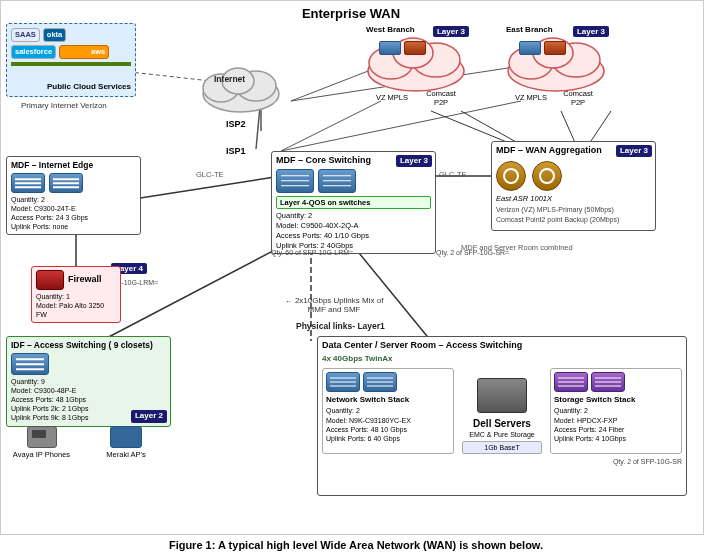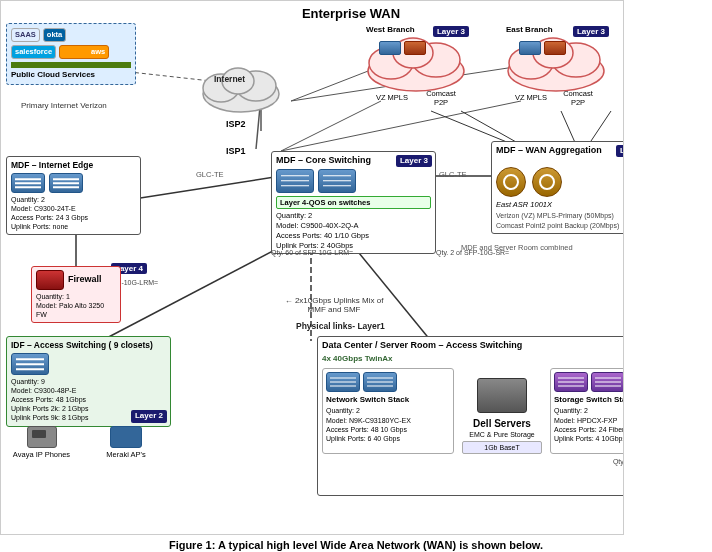--- a/index.html
+++ b/index.html
@@ -5,21 +5,21 @@
     * { box-sizing: border-box; margin: 0; padding: 0; }
     body {
       background: #fff;
       font-family: Arial, sans-serif;
       font-size: 10px;
       width: 712px;
       min-height: 552px;
       overflow: hidden;
     }
     .diagram-container {
-      width: 624px;
+      width: 704px;
       height: 535px;
       position: relative;
       border: 1px solid #ccc;
       background: #fff;
       overflow: hidden;
     }
     .caption {
       text-align: center;
       font-size: 11px;
       padding: 4px 0;
@@ -147,21 +147,21 @@
 
   <div class="box box-blue dashed-border" style="left:5px; top:22px; width:130px; padding:4px;">
     <div style="display:flex; gap:3px; flex-wrap:wrap; margin-bottom:3px;">
       <div class="saas-box">SAAS</div>
       <div class="okta-box">okta</div>
     </div>
     <div style="display:flex; gap:3px; flex-wrap:wrap; margin-bottom:3px;">
       <div class="sf-box">salesforce</div>
       <div class="aws-box">aws</div>
     </div>
-    <div style="font-size:8px; font-weight:bold; text-align:left; border-top:6px solid #4d7c0f; padding-top:2px;">Public Cloud Services</div>
+    <div style="font-size:8px; font-weight:bold; text-align:right; border-top:4px solid #4d7c0f; padding-top:16px;">Public Cloud Services</div>
   </div>
   <div style="position:absolute; left:20px; top:100px; font-size:8px; color:#333;">Primary Internet Verizon</div>
 
   <div style="position:absolute; left:195px; top:55px; width:90px; height:60px;">
     <svg width="90" height="60">
       <ellipse cx="45" cy="38" rx="38" ry="18" fill="#e8e8e8" stroke="#999" stroke-width="1.5"></ellipse>
       <ellipse cx="25" cy="32" rx="18" ry="14" fill="#e8e8e8" stroke="#999" stroke-width="1.5"></ellipse>
       <ellipse cx="60" cy="30" rx="20" ry="15" fill="#e8e8e8" stroke="#999" stroke-width="1.5"></ellipse>
       <ellipse cx="42" cy="25" rx="16" ry="13" fill="#e8e8e8" stroke="#999" stroke-width="1.5"></ellipse>
     </svg>
@@ -236,21 +236,21 @@
   <div style="position:absolute; left:435px; top:248px; font-size:7px; color:#444;">Qty. 2 of SFP-10G-SR=</div>
 
   <div style="position:absolute; left:283px; top:295px; font-size:8px; color:#333; text-align:center; width:100px;">
     ← <span>2x10Gbps Uplinks
 Mix of MMF and SMF</span>
   </div>
 
   <div style="position:absolute; left:295px; top:320px; font-size:8.5px; font-weight:bold; color:#222;">Physical links- Layer1</div>
 
   <div class="box" style="left:490px; top:140px; width:165px; min-height:90px;">
-    <div style="font-size:9px; font-weight:bold; margin-bottom:10px;">MDF – WAN Aggregation</div>
+    <div style="font-size:9px; font-weight:bold; margin-bottom:4px;">MDF – WAN Aggregation</div>
     <div class="layer-badge" style="position:absolute; top:3px; right:3px;">Layer 3</div>
 
     <div style="display:flex; gap:6px; margin:3px 0;">
       <div style="width:30px; height:30px; background:linear-gradient(#cc9933,#996600); border-radius:50%; border:1.5px solid #774400; display:flex; align-items:center; justify-content:center;">
         <div style="width:16px; height:16px; border-radius:50%; border:2px solid #fff; background:transparent;"></div>
       </div>
       <div style="width:30px; height:30px; background:linear-gradient(#cc9933,#996600); border-radius:50%; border:1.5px solid #774400; display:flex; align-items:center; justify-content:center;">
         <div style="width:16px; height:16px; border-radius:50%; border:2px solid #fff; background:transparent;"></div>
       </div>
     </div>

